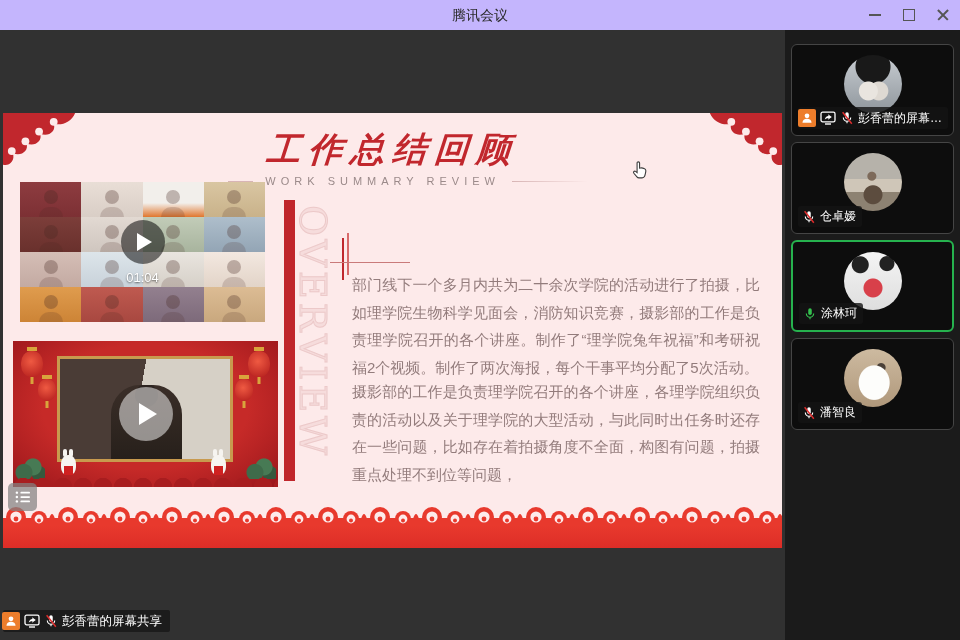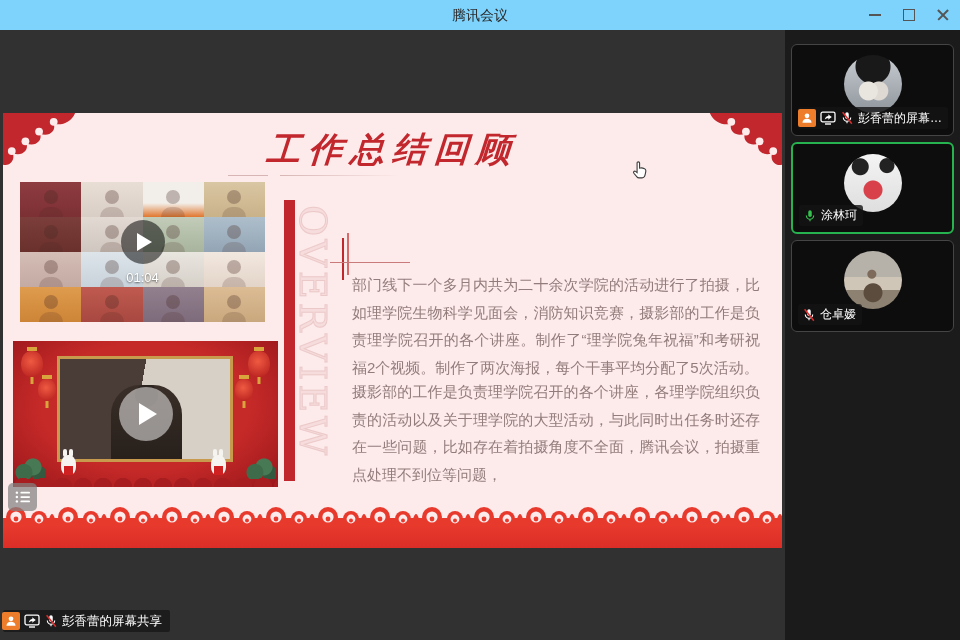--- a/index.html
+++ b/index.html
@@ -1,20 +1,20 @@
 <!DOCTYPE html>
 <html><head>
 <meta charset="utf-8">
 <style>
   html,body{margin:0;padding:0;width:960px;height:640px;overflow:hidden;
     font-family:"Liberation Sans","DejaVu Sans",sans-serif;background:#2f2f2f;}
   .window{position:relative;width:960px;height:640px;background:#2f2f2f;border-bottom:1px solid #9a9a9a;}
 
   
-  .titlebar{position:absolute;left:0;top:0;width:960px;height:30px;background:#7dd3fc;z-index:40;}
+  .titlebar{position:absolute;left:0;top:0;width:960px;height:30px;background:#c4b5fd;z-index:40;}
   .titlebar .title{position:absolute;left:0;right:0;top:0;height:30px;line-height:30px;text-align:center;
     font-size:14px;color:#2b2b2b;}
   .winctl{position:absolute;top:0;height:30px;width:34px;display:flex;align-items:center;justify-content:center;cursor:pointer;}
   .winctl.min{right:68px}.winctl.max{right:34px}.winctl.close{right:0}
   .winctl .bar{width:12px;height:2px;background:#555;}
   .winctl .box{width:10px;height:10px;border:1.5px solid #555;}
   .winctl .x{position:relative;width:12px;height:12px;}
   .winctl .x::before,.winctl .x::after{content:"";position:absolute;left:-1px;top:5px;width:14px;height:1.6px;background:#555;}
   .winctl .x::before{transform:rotate(45deg)}.winctl .x::after{transform:rotate(-45deg)}
 
@@ -195,20 +195,21 @@
         <path fill="#c1272d" d="M0,0 L74,0 C70,10 60,13 52,11 C55,19 46,25 38,21 C41,29 32,35 24,31 C27,39 18,45 10,41 C13,49 6,55 0,53 Z"></path>
         <circle cx="52" cy="9" r="4" fill="#fdeaea"></circle>
           <circle cx="37" cy="19" r="4" fill="#fdeaea"></circle>
         <circle cx="23" cy="29" r="4" fill="#fdeaea"></circle>
           <circle cx="9" cy="39" r="4" fill="#fdeaea"></circle>
       </svg>
 
       <div class="slide-title">工作总结回顾</div>
       <div class="subtitle-row">
         <div class="ln l"></div>
+        <div class="subtitle">WORK SUMMARY REVIEW</div>
         <div class="ln r"></div>
       </div>
 
       <div class="video1">
         <div class="v1c c1"></div>
           <div class="v1c c2"></div>
         <div class="v1c c3"></div>
           <div class="v1c c4"></div>
         <div class="v1c c5"></div>
           <div class="v1c c6"></div>
@@ -245,21 +246,21 @@
       </div>
 
       <div class="redbar"></div>
       <div class="watermark">OVERVIEW</div>
 
       <div class="cross-v"></div>
       <div class="cross-v2"></div>
       <div class="cross-h"></div>
 
       <div class="para para1">部门线下一个多月内共为二十余次学院的活动进行了拍摄，比如理学院生物科学见面会，消防知识竞赛，摄影部的工作是负责理学院召开的各个讲座。制作了“理学院兔年祝福”和考研祝福2个视频。制作了两次海报，每个干事平均分配了5次活动。</div>
-      <div class="para para2">摄影部的工作是负责理学院召开的各个讲座，各理学院组织负责的活动以及关于理学院的大型活动，与此同时出任务时还存在一些问题，比如存在着拍摄角度不全面，腾讯会议，拍摄重点处理不到位等问题，</div>
+      <div class="para para2">摄影部的工作是负责理学院召开的各个讲座，各理学院组织负责的活动以及关于理学院的大型活动，与此同时出任务时还存在一些问题，比如存在着拍摄角度不全面，构图有问题，拍摄重点处理不到位等问题，</div>
 
       <div class="waveband">
         <svg width="779" height="26">
           <defs>
             <pattern id="curls" width="52" height="26" patternUnits="userSpaceOnUse">
               <rect x="0" y="16" width="52" height="10" fill="#e8392d"></rect>
               <circle cx="13" cy="15" r="10" fill="#e8392d"></circle>
               <circle cx="13" cy="15" r="5.6" fill="#fdeaea"></circle>
               <circle cx="13" cy="17" r="2.4" fill="#e8392d"></circle>
               <circle cx="36" cy="17" r="8" fill="#e8392d"></circle>
@@ -335,45 +336,60 @@
         <svg width="14" height="14" viewBox="0 0 16 16">
                 <rect class="mfill" x="6" y="1.5" width="4" height="7.5" rx="2"></rect>
                 <path class="mline" d="M3.8 7.5a4.2 4.2 0 0 0 8.4 0"></path>
                 <line class="mline" x1="8" y1="11.8" x2="8" y2="14"></line>
                 <line class="slash" x1="3" y1="1.5" x2="13.5" y2="14.5"></line>
               </svg>
       </span>
       <span class="pname">彭香蕾的屏幕共享</span>
     </div>
   </div>
-        <div class="tile active">
-    <div class="avatar av-tulinke"></div>
+        <div class="tile">
+    <div class="avatar av-cangzhuoai"></div>
     <div class="name-tag">
 
-      <span class="mic on">
+      <span class="mic muted">
         <svg width="14" height="14" viewBox="0 0 16 16">
                 <rect class="mfill" x="6" y="1.5" width="4" height="7.5" rx="2"></rect>
                 <path class="mline" d="M3.8 7.5a4.2 4.2 0 0 0 8.4 0"></path>
                 <line class="mline" x1="8" y1="11.8" x2="8" y2="14"></line>
                 <line class="slash" x1="3" y1="1.5" x2="13.5" y2="14.5"></line>
               </svg>
       </span>
-      <span class="pname">涂林珂</span>
-    </div>
-  </div>
-        <div class="tile">
-    <div class="avatar av-cangzhuoai"></div>
+      <span class="pname">仓卓嫒</span>
+    </div>
+  </div>
+        <div class="tile active">
+    <div class="avatar av-tulinke"></div>
     <div class="name-tag">
 
-      <span class="mic muted">
+      <span class="mic on">
         <svg width="14" height="14" viewBox="0 0 16 16">
                 <rect class="mfill" x="6" y="1.5" width="4" height="7.5" rx="2"></rect>
                 <path class="mline" d="M3.8 7.5a4.2 4.2 0 0 0 8.4 0"></path>
                 <line class="mline" x1="8" y1="11.8" x2="8" y2="14"></line>
                 <line class="slash" x1="3" y1="1.5" x2="13.5" y2="14.5"></line>
               </svg>
       </span>
-      <span class="pname">仓卓嫒</span>
+      <span class="pname">涂林珂</span>
+    </div>
+  </div>
+        <div class="tile">
+    <div class="avatar av-panzhiliang"></div>
+    <div class="name-tag">
+
+      <span class="mic muted">
+        <svg width="14" height="14" viewBox="0 0 16 16">
+                <rect class="mfill" x="6" y="1.5" width="4" height="7.5" rx="2"></rect>
+                <path class="mline" d="M3.8 7.5a4.2 4.2 0 0 0 8.4 0"></path>
+                <line class="mline" x1="8" y1="11.8" x2="8" y2="14"></line>
+                <line class="slash" x1="3" y1="1.5" x2="13.5" y2="14.5"></line>
+              </svg>
+      </span>
+      <span class="pname">潘智良</span>
     </div>
   </div>
       </div>
   </div>
 </div>
 
 </body></html>

